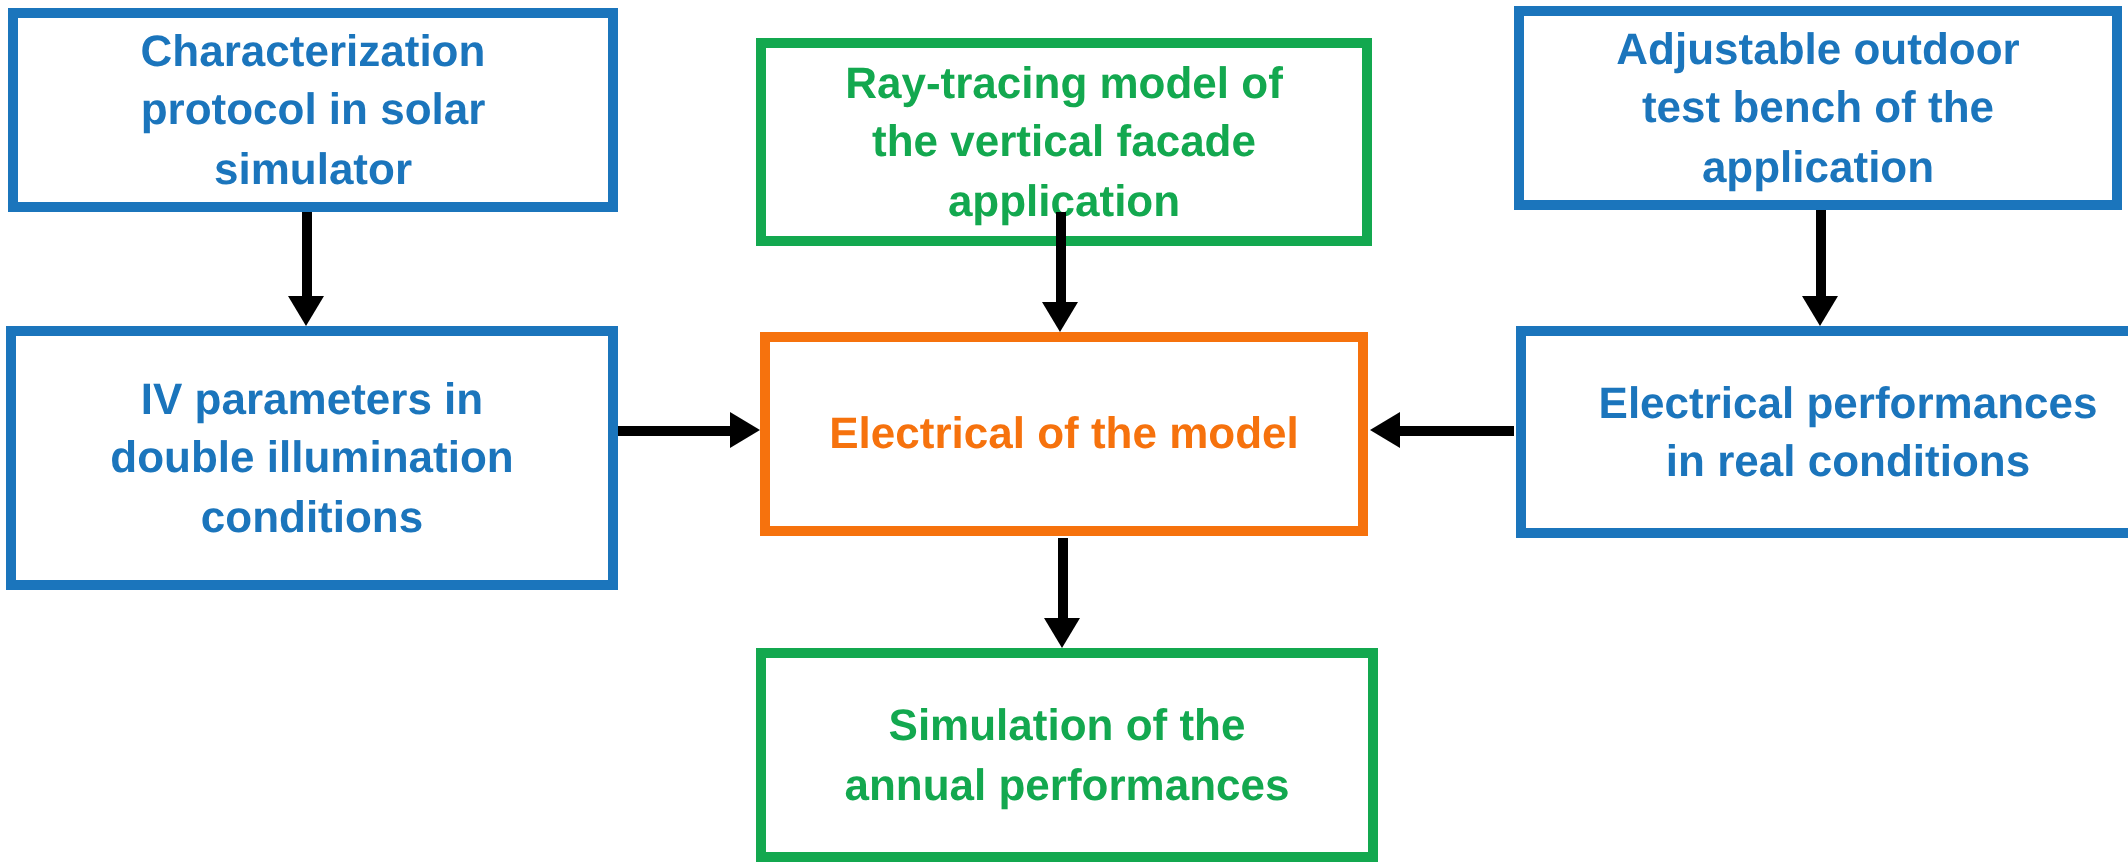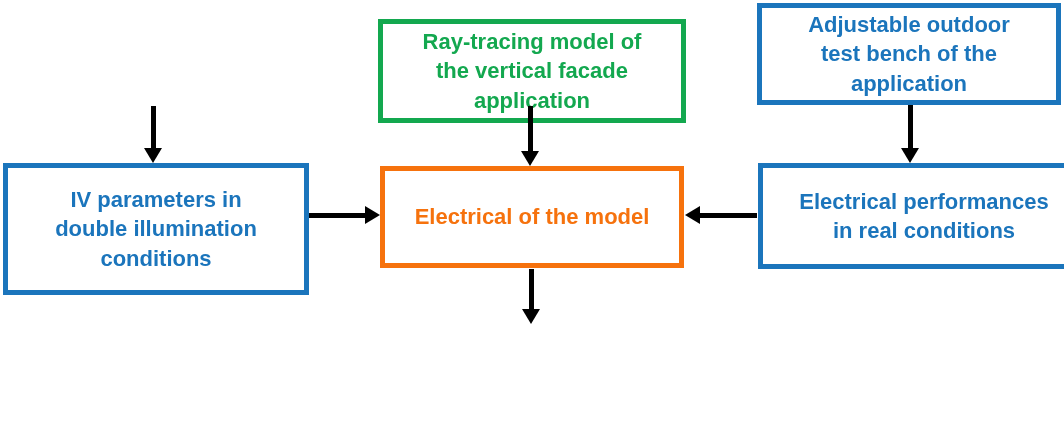--- a/index.html
+++ b/index.html
@@ -77,20 +77,23 @@
   #a5 .shaft { left: 699px; top: 213px; width: 58px; }
   #a5 .head  { left: 685px; top: 206px; }
   #a6 .shaft { left: 529px; top: 269px; height: 41px; }
   #a6 .head  { left: 522px; top: 309px; }
 </style>
 </head>
 <body>
 
 <div id="canvas">
 
+  <div class="node blue" id="n-characterization">
+    <span>Characterization protocol in solar simulator</span>
+  </div>
 
   <div class="node green" id="n-raytracing">
     <span>Ray-tracing model of the vertical facade application</span>
   </div>
 
   <div class="node blue" id="n-testbench">
     <span>Adjustable outdoor test bench of the application</span>
   </div>
 
   <div class="node blue" id="n-ivparams">
@@ -98,20 +101,23 @@
   </div>
 
   <div class="node orange" id="n-validation">
     <span>Electrical of the model</span>
   </div>
 
   <div class="node blue" id="n-electrical">
     <span>Electrical performances in real conditions</span>
   </div>
 
+  <div class="node green" id="n-simulation">
+    <span>Simulation of the annual performances</span>
+  </div>
 
   <div class="arrow v" id="a1">
     <div class="shaft"></div>
     <div class="head"></div>
   </div>
 
   <div class="arrow v" id="a2">
     <div class="shaft"></div>
     <div class="head"></div>
   </div>

